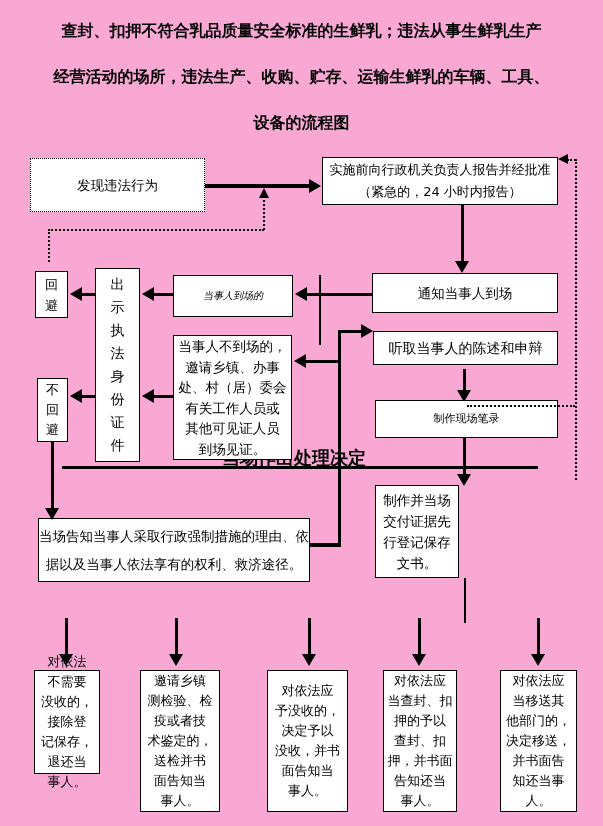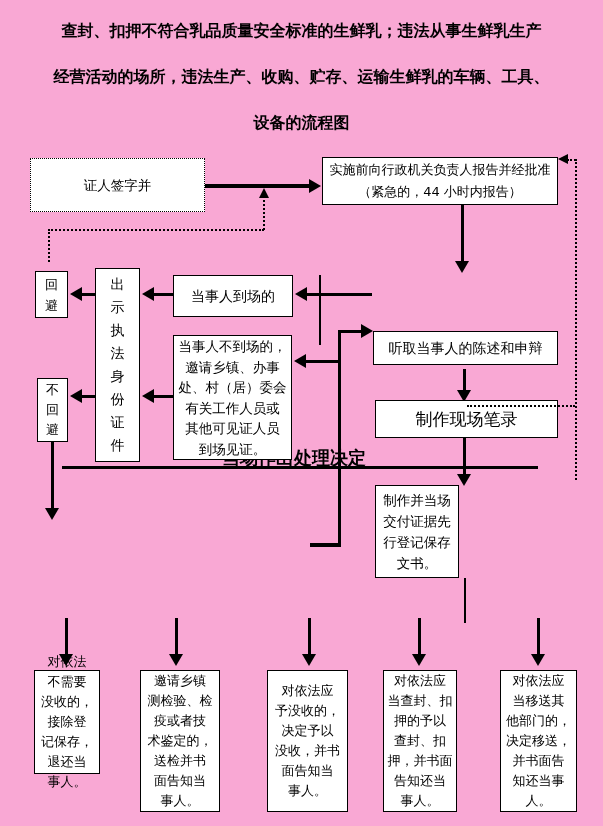--- a/index.html
+++ b/index.html
@@ -26,27 +26,28 @@
 <body>
 
 <div id="stage">
 
   <div class="title">查封、扣押不符合乳品质量安全标准的生鲜乳；违法从事生鲜乳生产
 经营活动的场所，违法生产、收购、贮存、运输生鲜乳的车辆、工具、
 设备的流程图</div>
 
   <div class="heading" style="left:222px;top:446px;width:180px;">当场作出处理决定</div>
 
-  <div class="box dotted" style="left:30px;top:158px;width:175px;height:54px;font-size:13.5px;">证人签字并</div>
+  <div class="box dotted" style="left:30px;top:158px;width:175px;height:54px;font-size:13.5px;">发现违法行为</div>
 
   <div class="box" style="left:322px;top:157px;width:236px;height:48px;line-height:22px;">实施前向行政机关负责人报告并经批准
-（紧急的，44 小时内报告）</div>
+（紧急的，24 小时内报告）</div>
 
+  <div class="box" style="left:372px;top:273px;width:186px;height:40px;font-size:13.5px;">通知当事人到场</div>
 
-  <div class="box" style="left:173px;top:275px;width:120px;height:42px;font-size:14px;">当事人到场的</div>
+  <div class="box" style="left:173px;top:275px;width:120px;height:42px;font-size:10px;font-style:italic;">当事人到场的</div>
 
   <div class="box" style="left:35px;top:271px;width:33px;height:47px;line-height:21px;">回
 避</div>
 
   <div class="box" style="left:95px;top:268px;width:45px;height:194px;line-height:23px;font-size:14px;">出
 示
 执
 法
 身
 份
@@ -59,22 +60,24 @@
 
   <div class="box z2" style="left:173px;top:335px;width:119px;height:125px;line-height:20.5px;font-size:13.5px;">当事人不到场的，
 邀请乡镇、办事
 处、村（居）委会
 有关工作人员或
 其他可见证人员
 到场见证。</div>
 
   <div class="box" style="left:373px;top:331px;width:185px;height:34px;font-size:14px;">听取当事人的陈述和申辩</div>
 
-  <div class="box z1" style="left:375px;top:400px;width:183px;height:38px;font-size:17px;">制作现场笔录</div>
+  <div class="box z1" style="left:375px;top:400px;width:183px;height:38px;font-size:11px;">制作现场笔录</div>
 
+  <div class="box" style="left:38px;top:518px;width:272px;height:64px;line-height:28px;font-size:13.5px;">当场告知当事人采取行政强制措施的理由、依
+据以及当事人依法享有的权利、救济途径。</div>
 
   <div class="box" style="left:375px;top:485px;width:84px;height:93px;line-height:21px;font-size:13.5px;">制作并当场
 交付证据先
 行登记保存
 文书。</div>
 
 
   <div class="box" style="left:34px;top:670px;width:66px;height:104px;">对依法
 不需要
 没收的，

